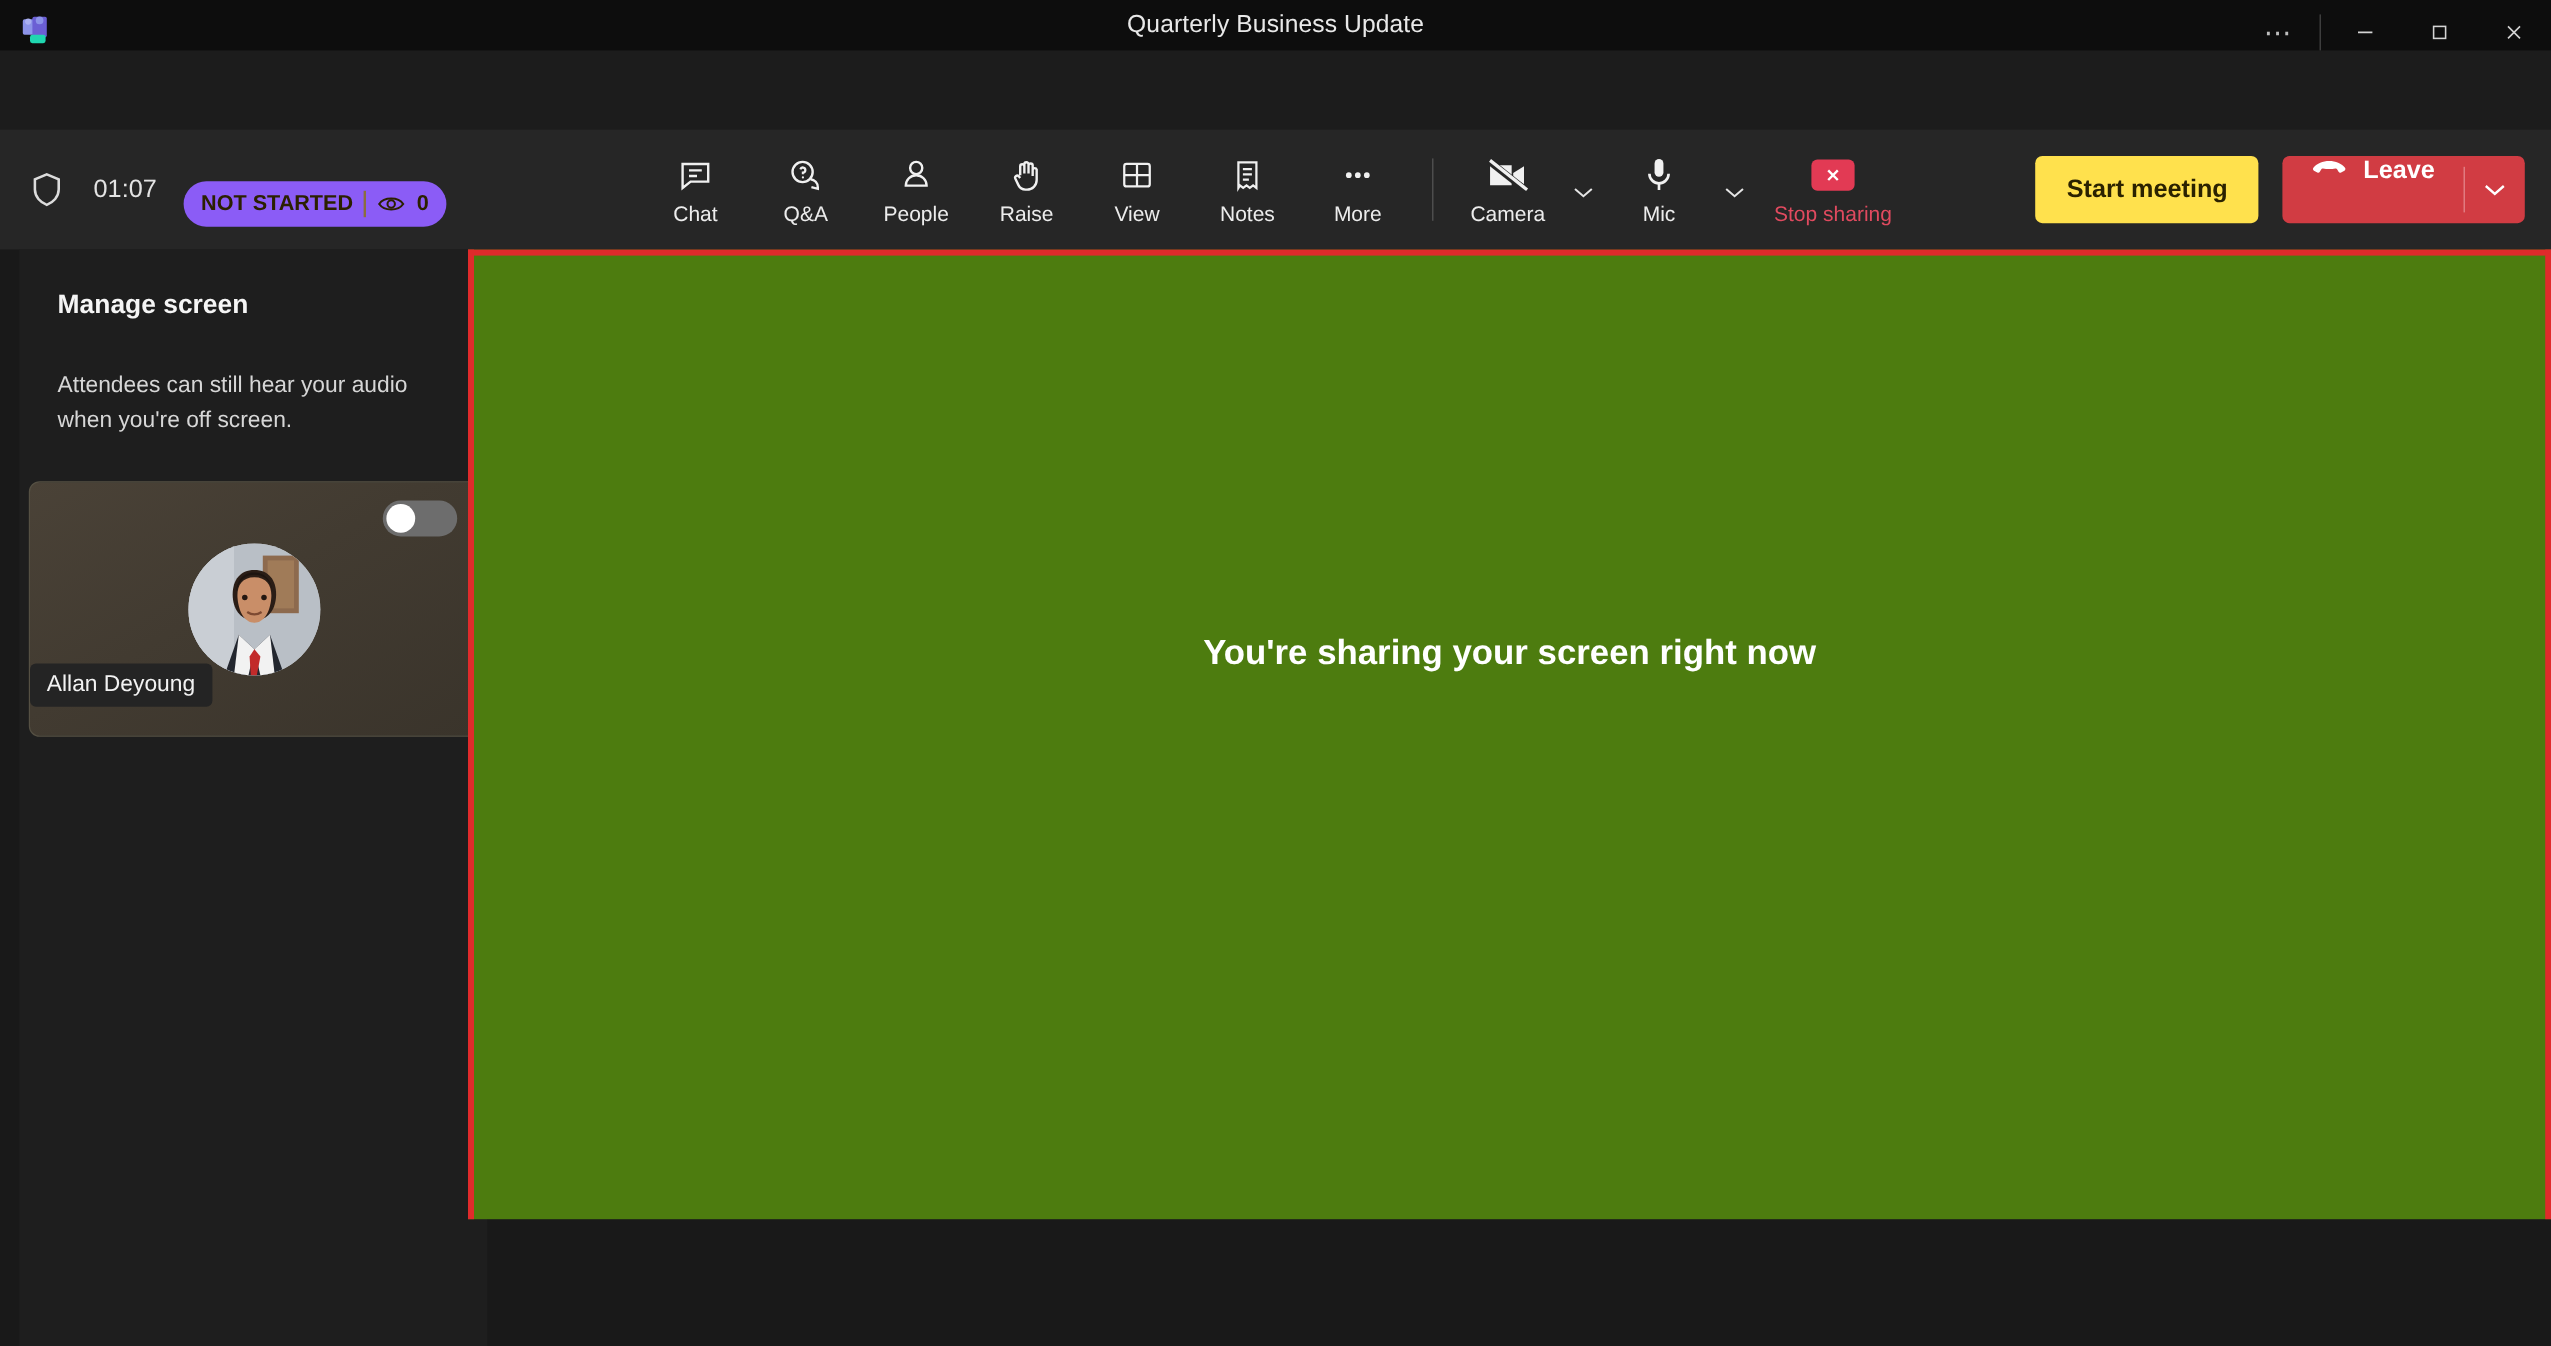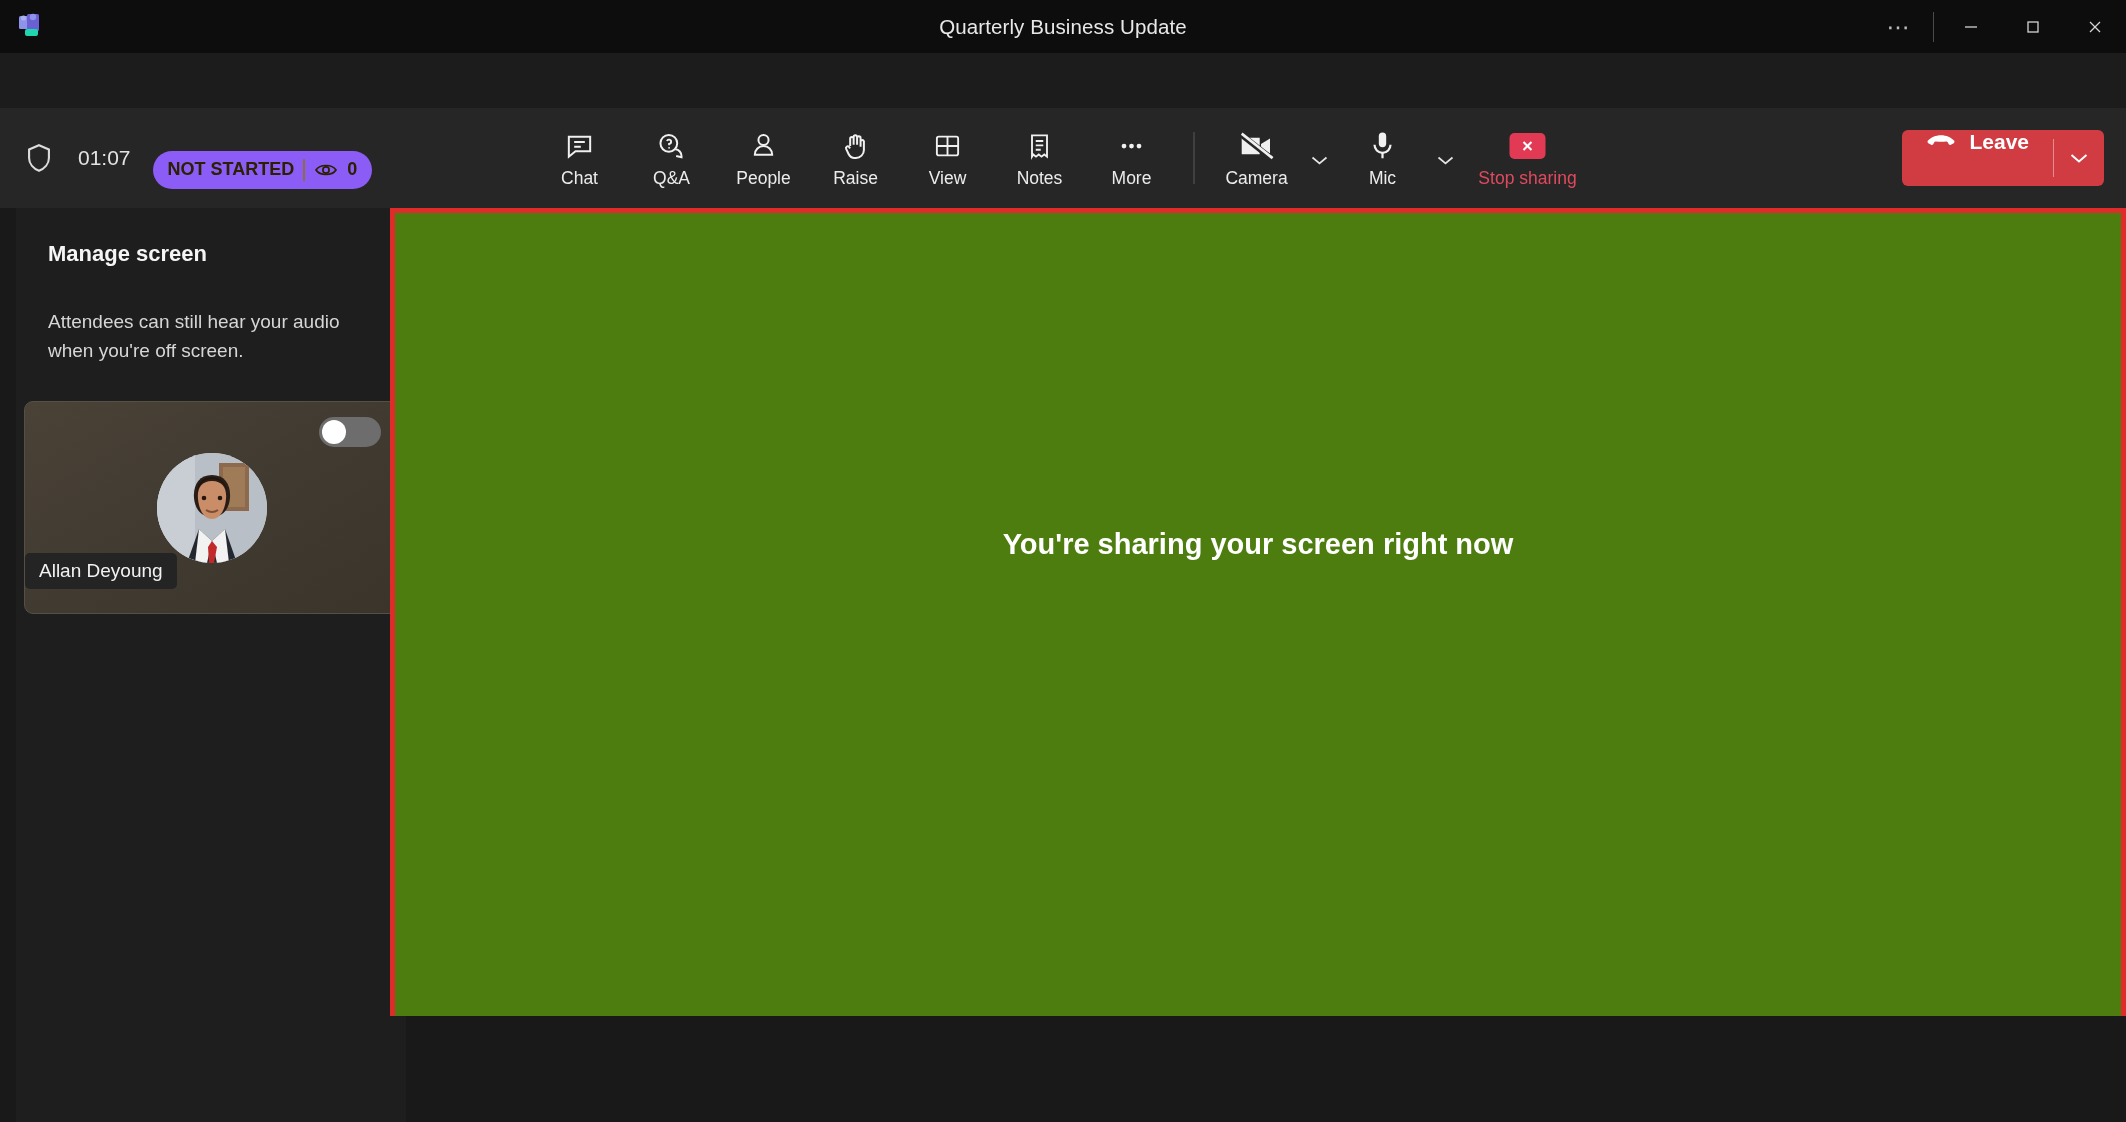--- a/index.html
+++ b/index.html
@@ -7,21 +7,21 @@
     width:2126px; height:1122px;
     background:#0e0e0e;
     font-family:"Liberation Sans", sans-serif;
     overflow:hidden;
     -webkit-font-smoothing:antialiased;
   }
   .app { position:relative; width:2126px; height:1122px; background:#1c1c1c; }
 
   
   .titlebar {
-    position:absolute; top:0; left:0; width:2126px; height:53px;
+    position:absolute; top:0; left:0; width:2126px; height:42px;
     background:#0d0d0d;
     display:flex; align-items:center;
   }
   .teams-logo {
     position:absolute; left:12px; top:8px; width:34px; height:34px;
   }
   .title-text {
     position:absolute; left:0; width:2126px; text-align:center;
     font-size:20.5px; color:#e8e8e8; font-weight:400; letter-spacing:.1px;
   }
@@ -340,20 +340,21 @@
                 <line x1="12" y1="4" x2="4" y2="12"></line>
               </svg>
           </span>
         </span>
         <span class="tb-lbl">Stop sharing</span>
       </div>
 
     </div>
 
     <div class="tb-right">
+      <button class="start-meeting">Start meeting</button>
       <div class="leave-group">
         <button class="leave-btn">
           <span>
             <svg width="30" height="18" viewBox="0 0 30 18" fill="currentColor">
               <path d="M15 4.2 C9.6 4.2 4.8 6.4 2 9.6 C1.2 10.5 1.4 11.7 2.3 12.2 L5.1 13.8 C5.9 14.2 6.8 13.9 7.2 13.2 L8.3 11.2 C8.6 10.6 9.2 10.3 9.8 10.4 C13.2 11 16.8 11 20.2 10.4 C20.8 10.3 21.4 10.6 21.7 11.2 L22.8 13.2 C23.2 13.9 24.1 14.2 24.9 13.8 L27.7 12.2 C28.6 11.7 28.8 10.5 28 9.6 C25.2 6.4 20.4 4.2 15 4.2 Z"></path>
             </svg>
           </span>
           <span>Leave</span>
         </button>
         <span class="leave-sep"></span>

